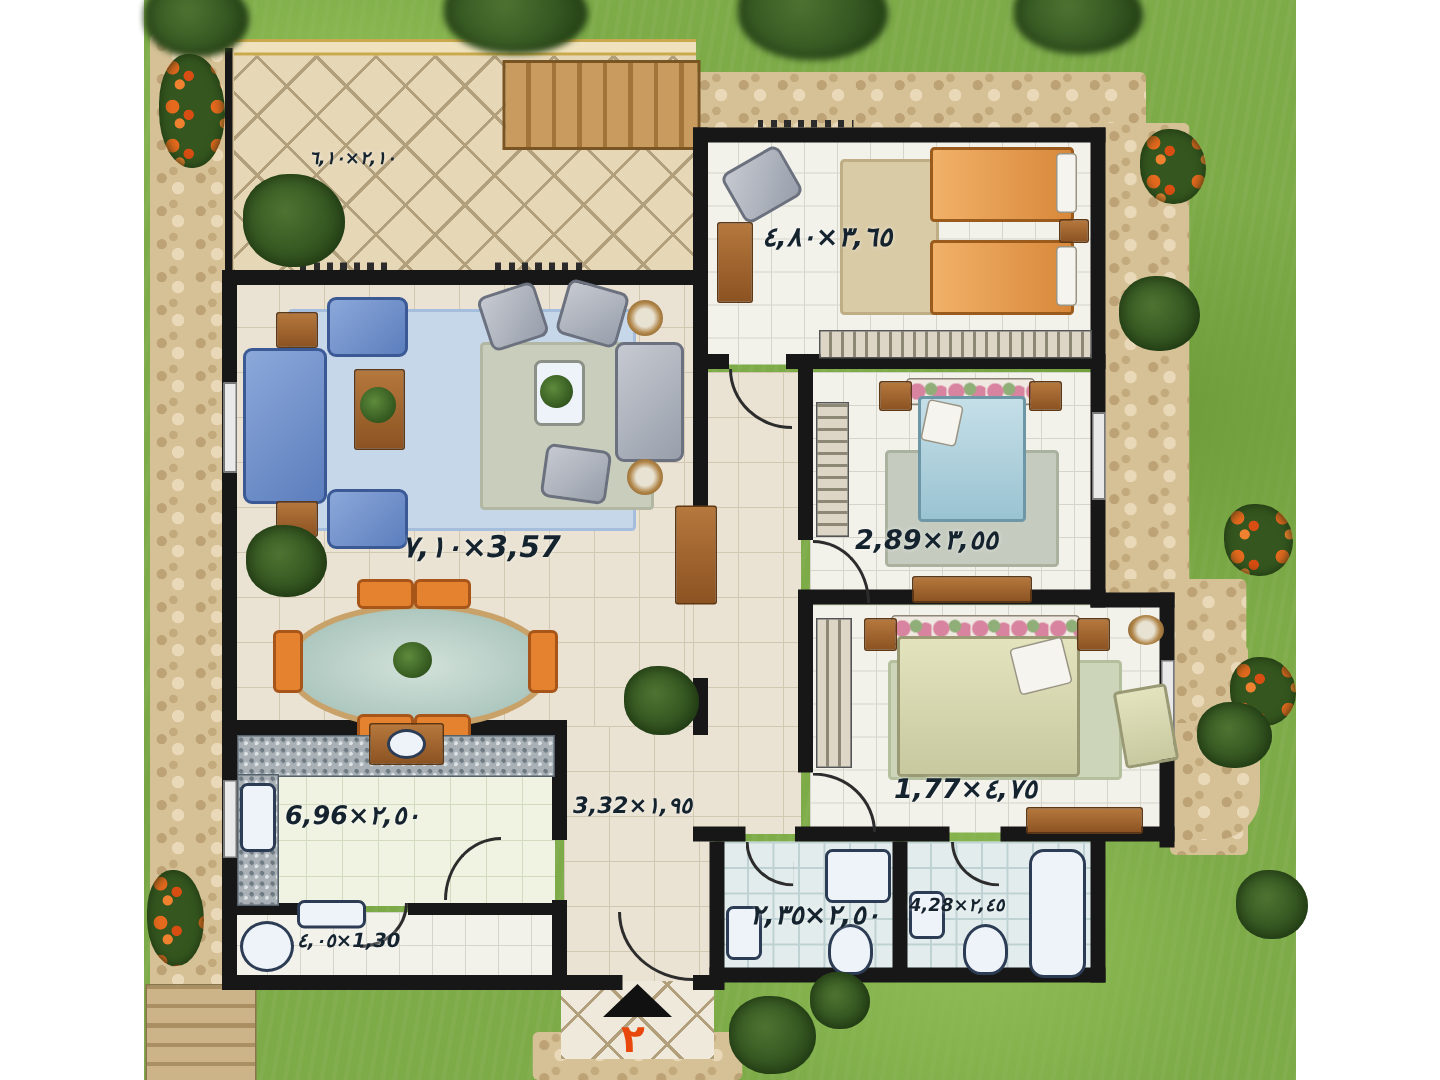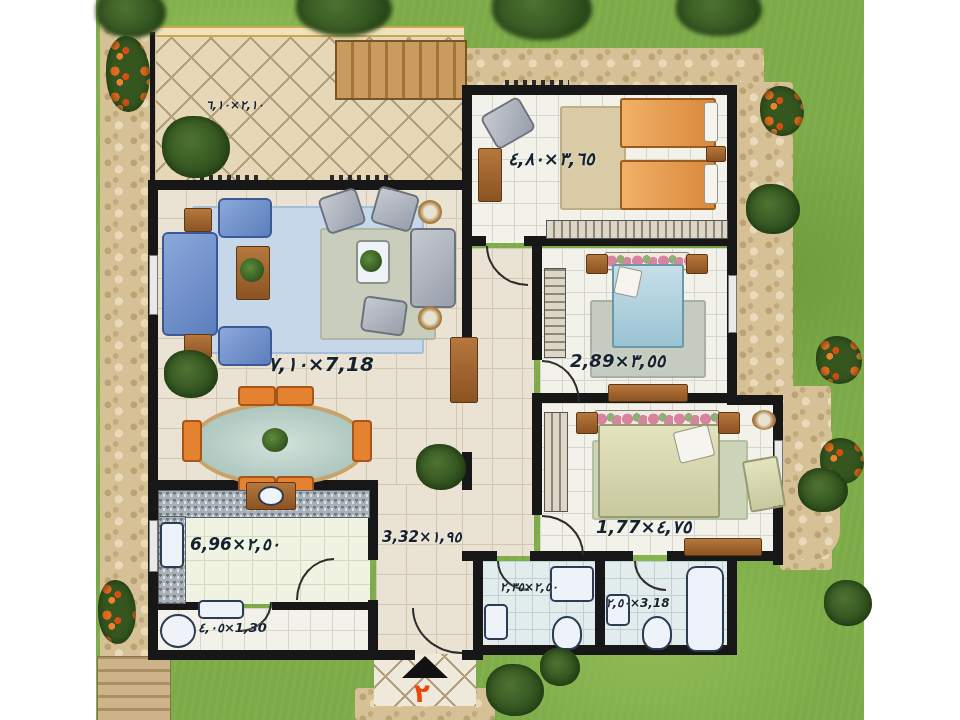--- a/index.html
+++ b/index.html
@@ -161,21 +161,21 @@
 
   <div class="rug" style="left:320px;top:228px;width:112px;height:108px;background:#c9cdbc;border:2px solid #b2b7a3;"></div>
   <div class="gsofa" style="left:322px;top:192px;width:36px;height:34px;transform:rotate(-18deg);"></div>
   <div class="gsofa" style="left:374px;top:190px;width:38px;height:34px;transform:rotate(16deg);"></div>
   <div class="gsofa" style="left:410px;top:228px;width:42px;height:76px;"></div>
   <div class="gsofa" style="left:362px;top:298px;width:40px;height:32px;transform:rotate(8deg);"></div>
   <div class="fix" style="left:356px;top:240px;width:30px;height:40px;border-color:#8b9186;"></div>
   <div class="plant" style="left:360px;top:250px;width:22px;height:22px;"></div>
   <div class="plant" style="left:418px;top:200px;width:24px;height:24px;background:radial-gradient(circle,#e8e2d2 35%,#b08548 60%,#6e4a20 100%);"></div>
   <div class="plant" style="left:418px;top:306px;width:24px;height:24px;background:radial-gradient(circle,#e8e2d2 35%,#b08548 60%,#6e4a20 100%);"></div>
-  <div class="label" style="left:268px;top:352px;font-size:20px;">٧,١٠×7,18</div>
+  <div class="label" style="left:268px;top:352px;font-size:20px;">٧,١٠×3,57</div>
 
   <div class="abs" style="left:190px;top:402px;width:170px;height:76px;border-radius:50%;background:radial-gradient(ellipse at center,#d2e2da 0%,#a8c3bb 80%);border:4px solid #c9a269;"></div>
   <div class="plant" style="left:262px;top:428px;width:26px;height:24px;"></div>
   <div class="chairO" style="left:238px;top:386px;width:34px;height:16px;"></div>
   <div class="chairO" style="left:276px;top:386px;width:34px;height:16px;"></div>
   <div class="chairO" style="left:238px;top:476px;width:34px;height:16px;"></div>
   <div class="chairO" style="left:276px;top:476px;width:34px;height:16px;"></div>
   <div class="chairO" style="left:182px;top:420px;width:16px;height:38px;"></div>
   <div class="chairO" style="left:352px;top:420px;width:16px;height:38px;"></div>
 
@@ -231,27 +231,27 @@
   <div class="shrub" style="left:416px;top:444px;width:50px;height:46px;"></div>
 
   <div class="arc arc-bl" style="left:486px;top:246px;width:40px;height:38px;"></div>
   <div class="arc arc-tr" style="left:542px;top:360px;width:36px;height:40px;"></div>
   <div class="arc arc-tr" style="left:542px;top:515px;width:40px;height:38px;"></div>
 
   <div class="fix" style="left:550px;top:566px;width:40px;height:32px;"></div>
   <div class="fix" style="left:484px;top:604px;width:20px;height:32px;"></div>
   <div class="fix" style="left:552px;top:616px;width:26px;height:30px;border-radius:50% 50% 40% 40%;"></div>
   <div class="arc arc-bl" style="left:497px;top:561px;width:30px;height:28px;"></div>
-  <div class="label" style="left:500px;top:580px;font-size:12px;">٢,٥٠×٢,٣٥</div>
+  <div class="label" style="left:500px;top:600px;font-size:18px;">٢,٥٠×٢,٣٥</div>
 
   <div class="fix" style="left:686px;top:566px;width:34px;height:82px;border-radius:10px;"></div>
   <div class="fix" style="left:606px;top:594px;width:20px;height:28px;"></div>
   <div class="fix" style="left:642px;top:616px;width:26px;height:30px;border-radius:50% 50% 40% 40%;"></div>
   <div class="arc arc-bl" style="left:634px;top:561px;width:30px;height:28px;"></div>
-  <div class="label" style="left:606px;top:596px;font-size:12px;">٢,٥٠×3,18</div>
+  <div class="label" style="left:606px;top:596px;font-size:12px;">4,28×٢,٤٥</div>
 
   <div class="arc arc-bl" style="left:412px;top:608px;width:48px;height:44px;"></div>
   <div class="tri" style="left:402px;top:656px;"></div>
   <div class="label" style="left:414px;top:678px;font-size:26px;color:#e8480c;text-shadow:none;font-style:normal;">٢</div>
 
   <div class="shrub" style="left:96px;top:-14px;width:70px;height:52px;filter:blur(2px);"></div>
   <div class="shrub" style="left:296px;top:-20px;width:96px;height:56px;filter:blur(2px);"></div>
   <div class="shrub" style="left:492px;top:-24px;width:100px;height:64px;filter:blur(2px);"></div>
   <div class="shrub" style="left:676px;top:-18px;width:86px;height:54px;filter:blur(2px);"></div>
   <div class="flowers" style="left:106px;top:36px;width:44px;height:76px;"></div>

